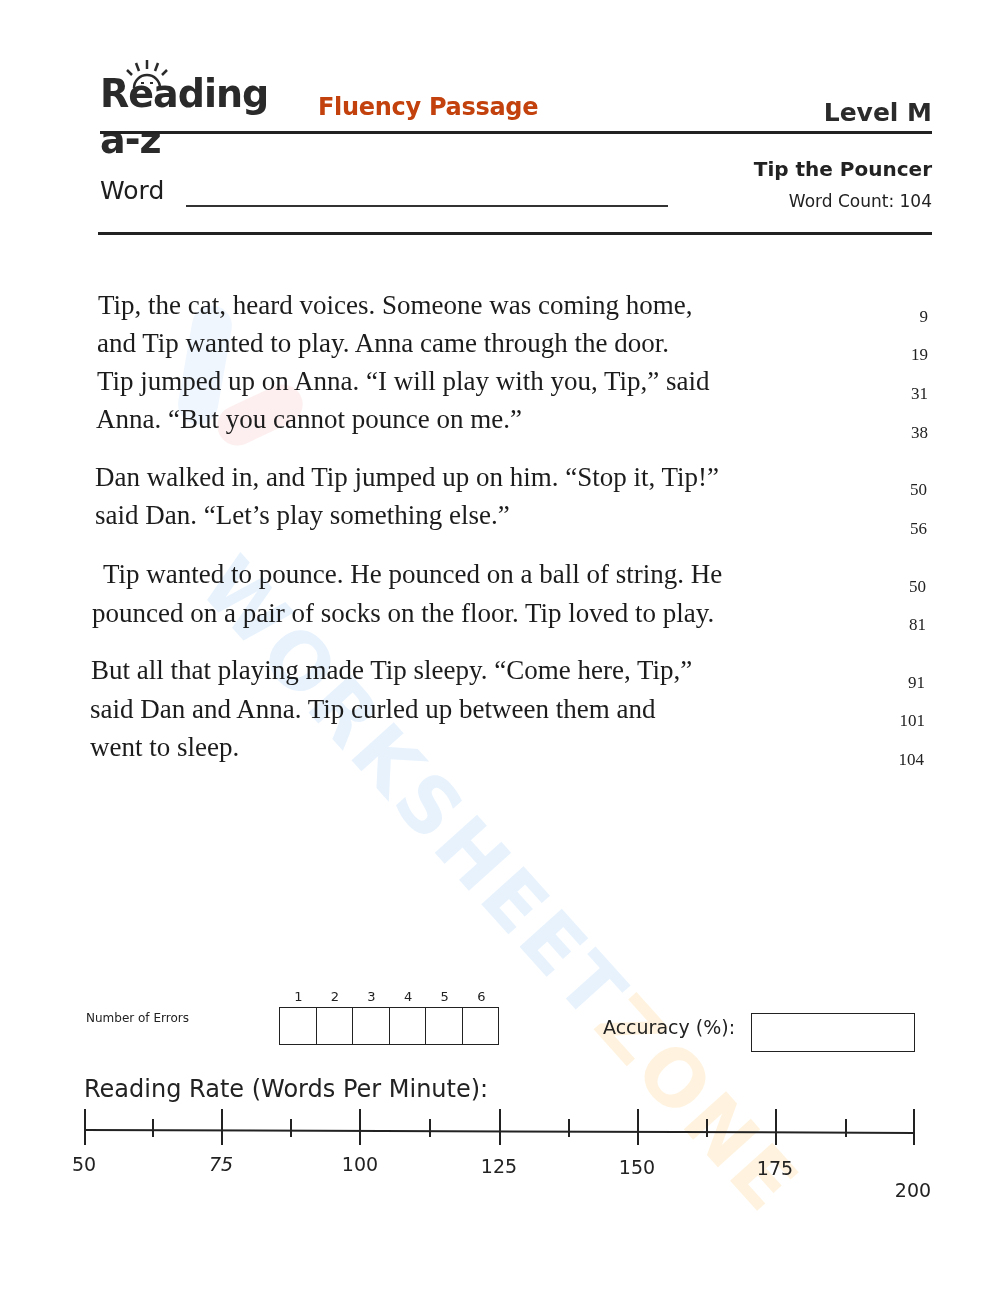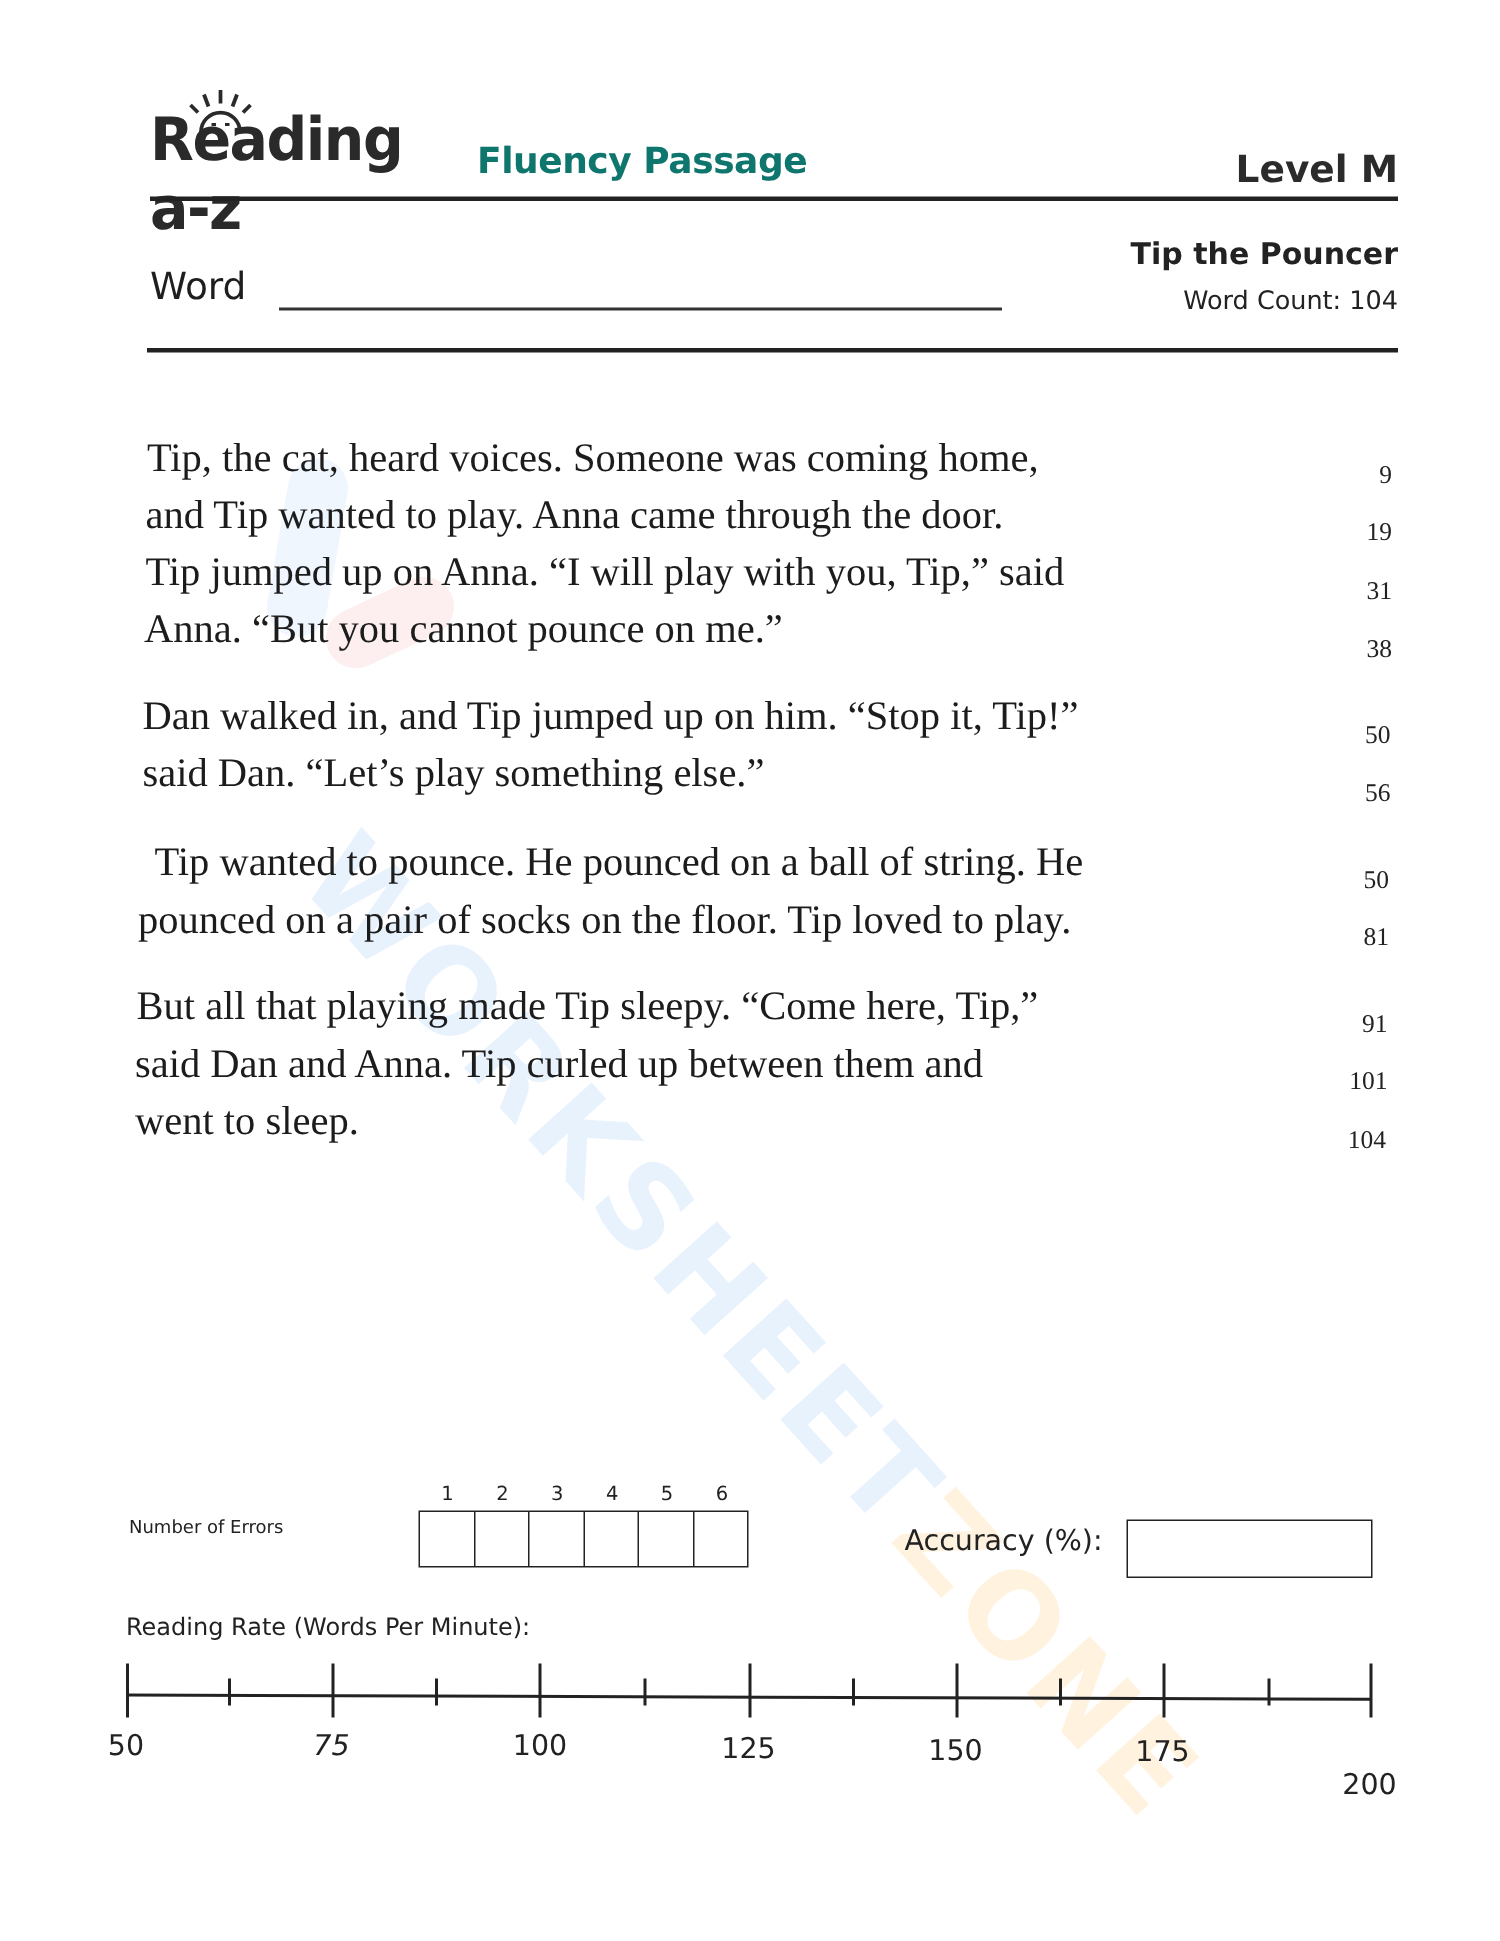--- a/index.html
+++ b/index.html
@@ -12,21 +12,21 @@
 
   
   .logo { left: 100px; top: 58px; width: 210px; height: 70px; }
   .logo-text {
     position: absolute; left: 0; top: 14px;
     font-family: "DejaVu Sans", sans-serif; font-weight: bold;
     font-size: 38px; letter-spacing: -1px; color: #2a2a2a;
     transform: scaleY(1.05);
   }
   .logo-sun { position: absolute; left: 22px; top: 0; width: 50px; height: 32px; }
-  .fluency { left: 318px; top: 93px; font-size: 24px; font-weight: bold; color: #0f766e; letter-spacing: -0.3px; }
+  .fluency { left: 318px; top: 93px; font-size: 24px; font-weight: bold; color: #c2410c; letter-spacing: -0.3px; }
   .level { right: 68px; top: 98px; font-size: 25px; font-weight: bold; color: #2b2b2b; }
   .rule-top { left: 100px; top: 131px; width: 832px; height: 3px; background: #222; }
 
   .name-label { left: 100px; top: 176px; font-size: 25px; color: #1e1e1e; }
   .name-line { left: 186px; top: 205px; width: 482px; height: 1.5px; background: #333; }
   .story-title { right: 68px; top: 157px; font-size: 20px; font-weight: bold; color: #222; }
   .word-count { right: 68px; top: 191px; font-size: 17px; color: #222; }
   .rule-mid { left: 98px; top: 232px; width: 834px; height: 3px; background: #222; }
 
   
@@ -55,21 +55,21 @@
   .errors-label { left: 86px; top: 1011px; font-size: 12px; color: #222; }
   .err-nums { left: 280px; top: 989px; width: 220px; height: 18px; display: flex; }
   .err-num { width: 36.6px; text-align: center; font-size: 13px; color: #222; }
   .err-boxes { left: 279px; top: 1007px; width: 220px; height: 38px; display: flex; border: 1.5px solid #222; box-sizing: border-box; }
   .err-box { flex: 1; border-right: 1.5px solid #222; }
   .err-box:last-child { border-right: none; }
 
   .acc-label { left: 603px; top: 1016px; font-size: 19px; color: #222; }
   .acc-box { left: 751px; top: 1013px; width: 164px; height: 39px; border: 1.5px solid #222; box-sizing: border-box; }
 
-  .rate-label { left: 84px; top: 1075px; font-size: 16px; color: #222; }
+  .rate-label { left: 84px; top: 1075px; font-size: 24px; color: #222; }
   .scale { left: 84px; top: 1105px; width: 830px; height: 60px; }
   .scale-line { position: absolute; left: 0; top: 24px; width: 830px; height: 1.5px; background: #222; transform: rotate(0.2deg); transform-origin: left; }
   .tick-major { position: absolute; width: 1.5px; height: 36px; background: #222; top: 4px; }
   .tick-minor { position: absolute; width: 1.5px; height: 18px; background: #222; top: 14px; }
   .tick-label { position: absolute; top: 48px; font-size: 19px; color: #222; transform: translateX(-50%); }
 </style>
 </head>
 <body>
 
 <div class="abs logo">

